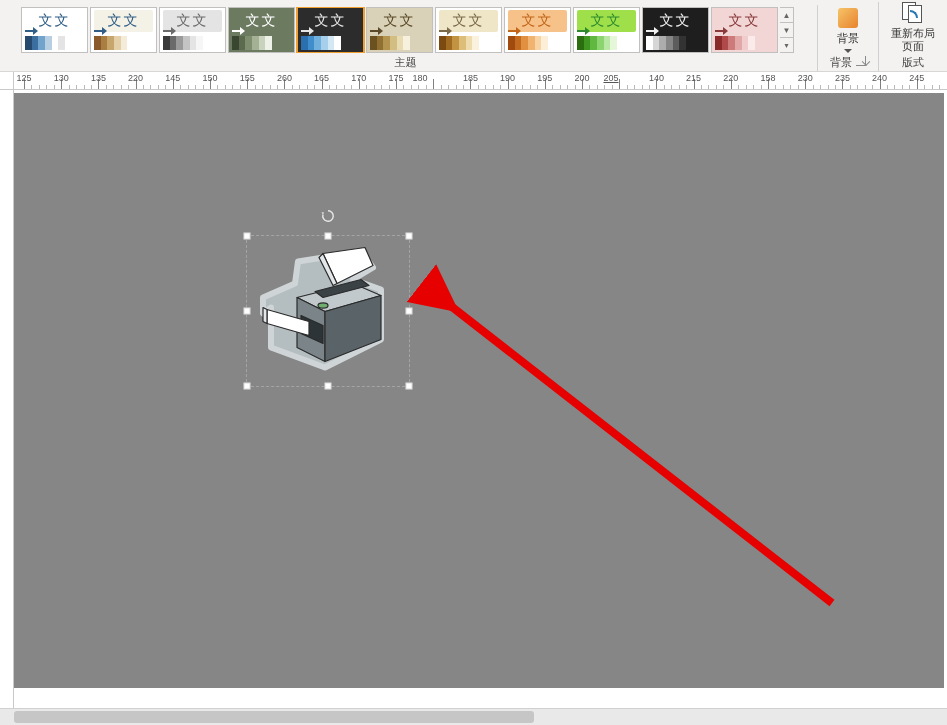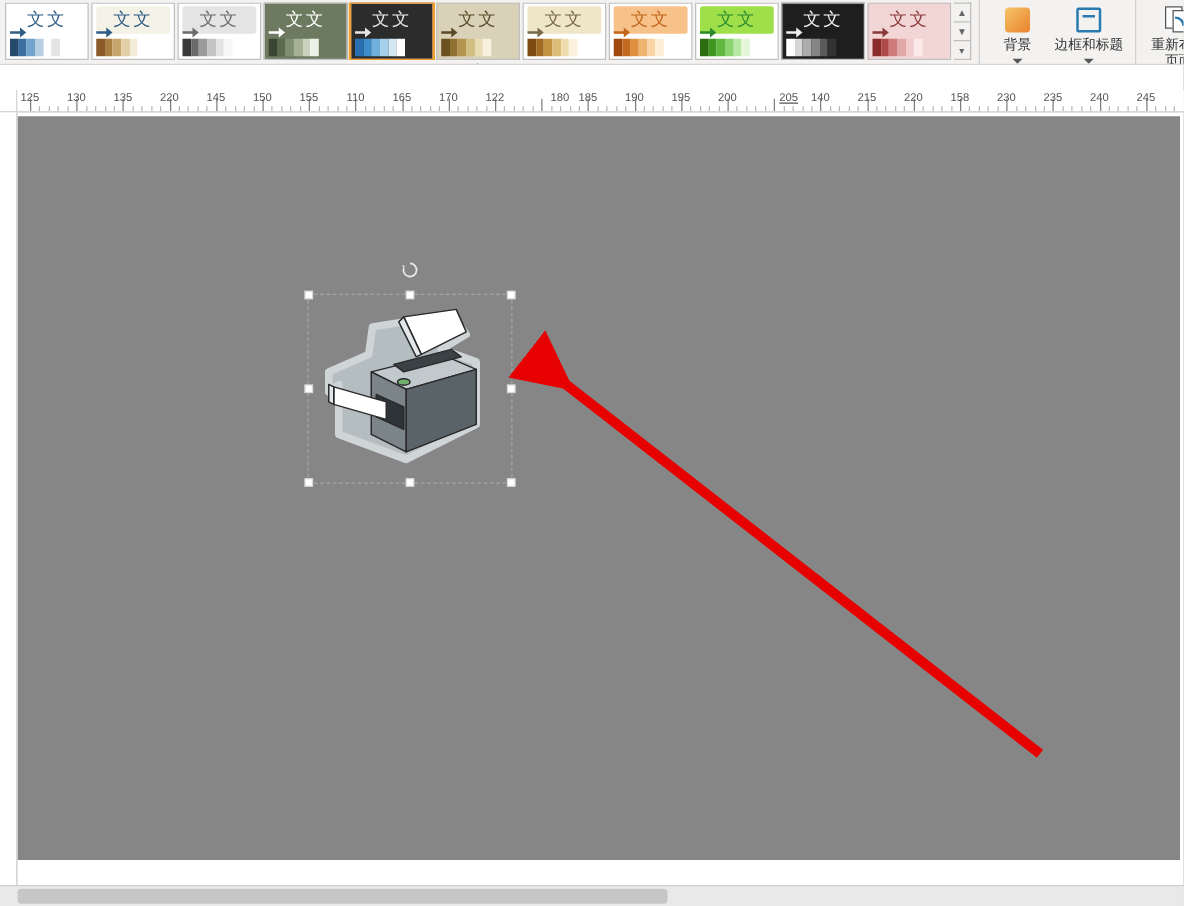--- a/index.html
+++ b/index.html
@@ -22,25 +22,25 @@
     font-size:12px;
     color:#333;
     background:#fff;
     overflow:hidden;
     width:947px;
     height:725px;
   }
 
   
   .ribbon {
-    height:52px;
+    height:72px;
     background:var(--ribbon-bg);
     border-bottom:1px solid var(--ribbon-border);
     display:flex;
-    align-items:flex-start;
+    align-items:flex-end;
     overflow:hidden;
   }
   .ribbon-group {
     display:flex;
     flex-direction:column;
     align-items:center;
     border-right:1px solid var(--group-sep);
     padding:0 6px;
   }
   .ribbon-group.themes { flex:1 1 auto; padding-left:0; }
@@ -405,27 +405,20 @@
     <div class="ribbon-group-label">主题</div>
   </div>
 
   <div class="ribbon-group">
     <div class="ribbon-group-body">
       <div class="big-btn">
         <div class="icon-box">
             <div class="icon-bg" style="background:linear-gradient(135deg,#f6c468,#e8822e);"></div>
           </div>
         <div class="btn-label">背景</div>
-        <div class="dropdown-caret"></div>
-      </div>
-      <div class="big-btn" style="width:62px">
-        <div class="icon-box">
-            <div class="icon-border"></div>
-          </div>
-        <div class="btn-label">边框和标题</div>
         <div class="dropdown-caret"></div>
       </div>
     </div>
     <div class="ribbon-group-label with-launcher">
       <span>背景</span>
       <span class="launcher-icon"></span>
     </div>
   </div>
 
   <div class="ribbon-group" style="border-right:none">
@@ -485,45 +478,45 @@
       <div class="tick-minor" style="left: 210.88px;"></div>
       <div class="tick-minor" style="left: 218.32px;"></div>
       <div class="tick-minor" style="left: 225.76px;"></div>
       <div class="tick-major" style="left: 233.2px;"></div>
       <div class="tick-label" style="left: 233.2px;">155</div>
       <div class="tick-minor" style="left: 240.64px;"></div>
       <div class="tick-minor" style="left: 248.08px;"></div>
       <div class="tick-minor" style="left: 255.52px;"></div>
       <div class="tick-minor" style="left: 262.96px;"></div>
       <div class="tick-major" style="left: 270.4px;"></div>
-      <div class="tick-label" style="left: 270.4px;">110</div>
+      <div class="tick-label" style="left: 270.4px;">260</div>
       <div class="tick-minor" style="left: 277.84px;"></div>
       <div class="tick-minor" style="left: 285.28px;"></div>
       <div class="tick-minor" style="left: 292.72px;"></div>
       <div class="tick-minor" style="left: 300.16px;"></div>
       <div class="tick-major" style="left: 307.6px;"></div>
       <div class="tick-label" style="left: 307.6px;">165</div>
       <div class="tick-minor" style="left: 315.04px;"></div>
       <div class="tick-minor" style="left: 322.48px;"></div>
       <div class="tick-minor" style="left: 329.92px;"></div>
       <div class="tick-minor" style="left: 337.36px;"></div>
       <div class="tick-major" style="left: 344.8px;"></div>
       <div class="tick-label" style="left: 344.8px;">170</div>
       <div class="tick-minor" style="left: 352.24px;"></div>
       <div class="tick-minor" style="left: 359.68px;"></div>
       <div class="tick-minor" style="left: 367.12px;"></div>
       <div class="tick-minor" style="left: 374.56px;"></div>
       <div class="tick-major" style="left: 382px;"></div>
-      <div class="tick-label" style="left: 382px;">122</div>
+      <div class="tick-label" style="left: 382px;">175</div>
       <div class="tick-minor" style="left: 389.44px;"></div>
       <div class="tick-minor" style="left: 396.88px;"></div>
       <div class="tick-minor" style="left: 404.32px;"></div>
       <div class="tick-minor" style="left: 411.76px;"></div>
       <div class="tick-major" style="left: 419.2px;"></div>
-      <div class="tick-label" style="left: 434px;">180</div>
+      <div class="tick-label" style="left: 406px;">180</div>
       <div class="tick-minor" style="left: 426.64px;"></div>
       <div class="tick-minor" style="left: 434.08px;"></div>
       <div class="tick-minor" style="left: 441.52px;"></div>
       <div class="tick-minor" style="left: 448.96px;"></div>
       <div class="tick-major" style="left: 456.4px;"></div>
       <div class="tick-label" style="left: 456.4px;">185</div>
       <div class="tick-minor" style="left: 463.84px;"></div>
       <div class="tick-minor" style="left: 471.28px;"></div>
       <div class="tick-minor" style="left: 478.72px;"></div>
       <div class="tick-minor" style="left: 486.16px;"></div>
@@ -539,21 +532,21 @@
       <div class="tick-minor" style="left: 545.68px;"></div>
       <div class="tick-minor" style="left: 553.12px;"></div>
       <div class="tick-minor" style="left: 560.56px;"></div>
       <div class="tick-major" style="left: 568px;"></div>
       <div class="tick-label" style="left: 568px;">200</div>
       <div class="tick-minor" style="left: 575.44px;"></div>
       <div class="tick-minor" style="left: 582.88px;"></div>
       <div class="tick-minor" style="left: 590.32px;"></div>
       <div class="tick-minor" style="left: 597.76px;"></div>
       <div class="tick-major" style="left: 605.2px;"></div>
-      <div class="tick-label" style="left: 617px; text-decoration: underline;">205</div>
+      <div class="tick-label" style="left: 597px; text-decoration: underline;">205</div>
       <div class="tick-minor" style="left: 612.64px;"></div>
       <div class="tick-minor" style="left: 620.08px;"></div>
       <div class="tick-minor" style="left: 627.52px;"></div>
       <div class="tick-minor" style="left: 634.96px;"></div>
       <div class="tick-major" style="left: 642.4px;"></div>
       <div class="tick-label" style="left: 642.4px;">140</div>
       <div class="tick-minor" style="left: 649.84px;"></div>
       <div class="tick-minor" style="left: 657.28px;"></div>
       <div class="tick-minor" style="left: 664.72px;"></div>
       <div class="tick-minor" style="left: 672.16px;"></div>

